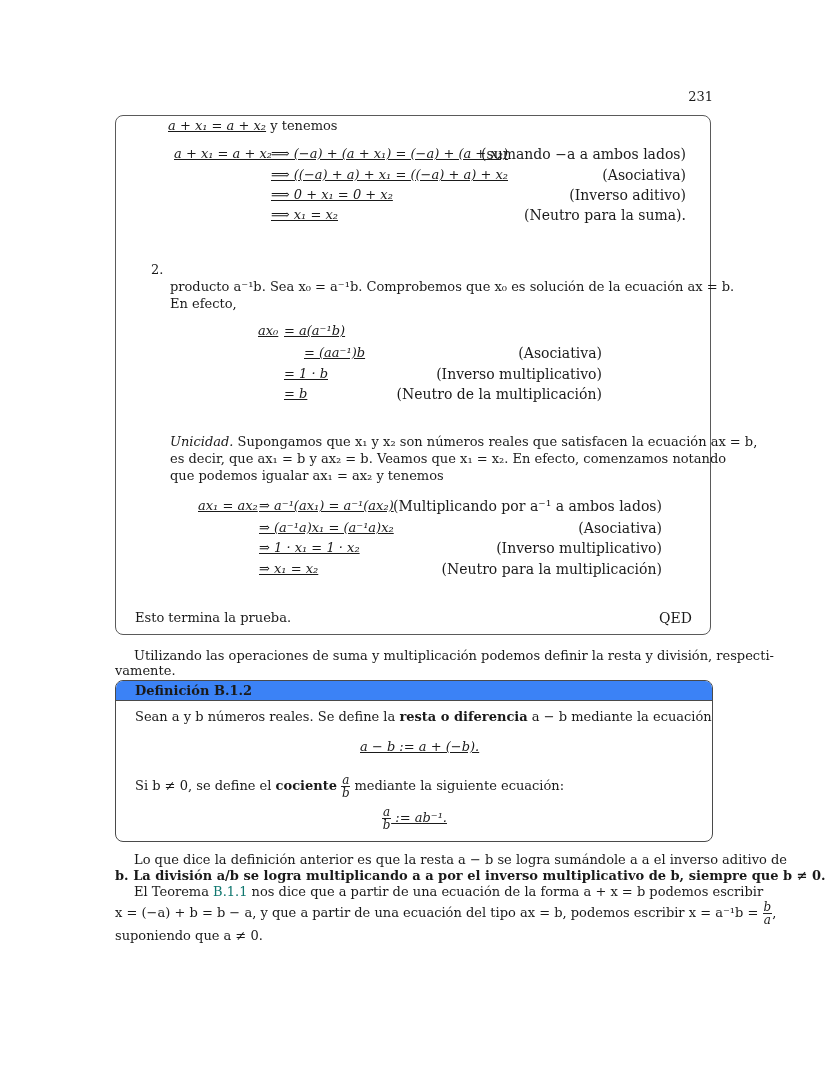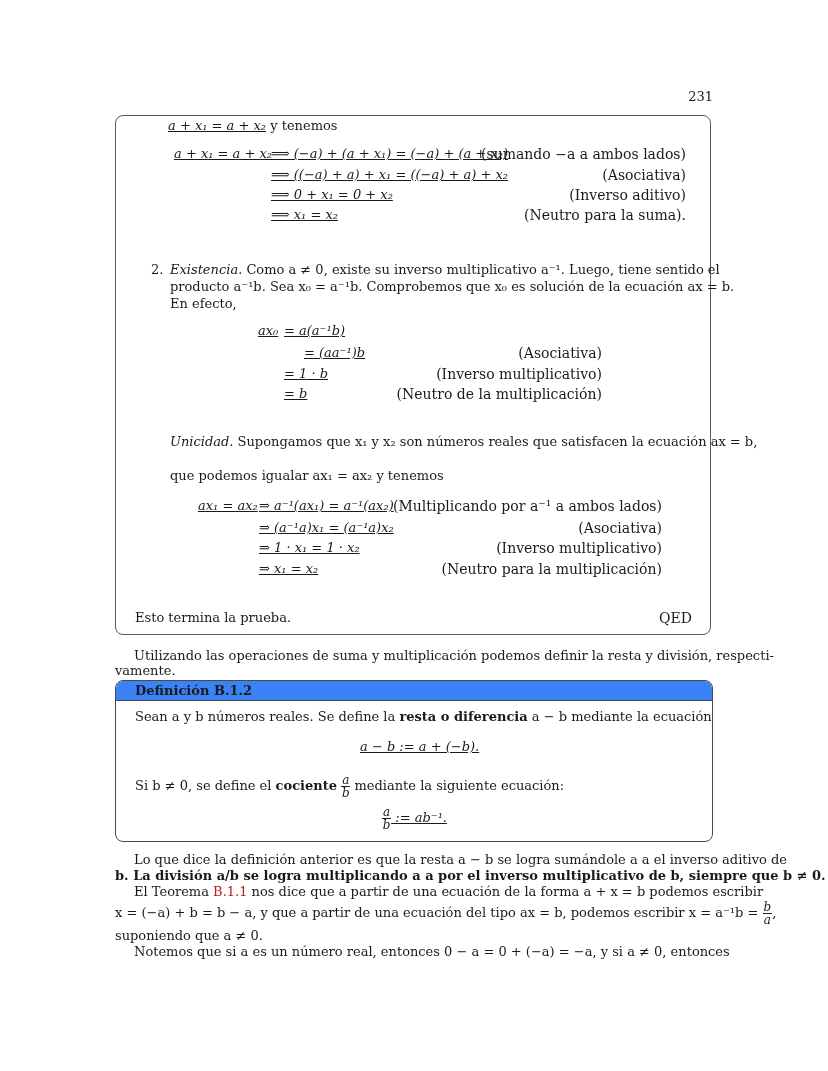--- a/index.html
+++ b/index.html
@@ -25,21 +25,21 @@
     border: 1.3px solid #4a4a4a; border-radius: 8px; box-sizing: border-box; overflow: hidden;
   }
   .defhead {
     position: absolute; left: 0; top: 0; right: 0; height: 19px;
     background: #3b82f6; border-bottom: 1.3px solid #4a4a4a;
     font-weight: bold; font-size: 13px; line-height: 19px; padding-left: 19px;
   }
   .frac { display: inline-block; vertical-align: middle; text-align: center; font-style: italic; line-height: 12px; font-size: 12px; }
   .frac span { display: block; }
   .frac .num { border-bottom: 1px solid #222; padding: 0 1px; }
-  .link { color: #b91c1c; }
+  .link { color: #0f766e; }
   b { font-weight: bold; }
 </style>
 </head>
 <body>
 
 <div class="page">
 
   <div class="pagenum">231</div>
 
   <div class="proofbox">
@@ -54,41 +54,39 @@
     <div class="line m" style="left:155px; top:51px;">⟹ ((−a) + a) + x₁ = ((−a) + a) + x₂</div>
     <div class="right" style="right:24px; top:51px;">(Asociativa)</div>
 
     <div class="line m" style="left:155px; top:71px;">⟹ 0 + x₁ = 0 + x₂</div>
     <div class="right" style="right:24px; top:71px;">(Inverso aditivo)</div>
 
     <div class="line m" style="left:155px; top:91px;">⟹ x₁ = x₂</div>
     <div class="right" style="right:24px; top:91px;">(Neutro para la suma).</div>
 
     <div class="line" style="left:35px; top:146px;">2.</div>
-    <div class="line" style="left:54px; top:146px;">
-      <i>Existencia.</i><span> Como a ≠ 0, existe su inverso multiplicativo a⁻¹. Luego, tiene sentido el</span>
-    </div>
     <div class="line" style="left:54px; top:163px;">producto a⁻¹b. Sea x₀ = a⁻¹b. Comprobemos que x₀ es solución de la ecuación ax = b.</div>
     <div class="line" style="left:54px; top:180px;">En efecto,</div>
 
     <div class="line m" style="left:142px; top:207px;">ax₀</div>
     <div class="line m" style="left:168px; top:207px;">= a(a⁻¹b)</div>
 
     <div class="line m" style="left:168px; top:229px;margin-left:20px;">= (aa⁻¹)b</div>
     <div class="right" style="right:108px; top:229px;">(Asociativa)</div>
 
     <div class="line m" style="left:168px; top:250px;">= 1 · b</div>
     <div class="right" style="right:108px; top:250px;">(Inverso multiplicativo)</div>
 
     <div class="line m" style="left:168px; top:270px;">= b</div>
     <div class="right" style="right:108px; top:270px;">(Neutro de la multiplicación)</div>
 
     <div class="line" style="left:54px; top:318px;">
       <i>Unicidad.</i><span> Supongamos que x₁ y x₂ son números reales que satisfacen la ecuación ax = b,</span>
     </div>
+    <div class="line" style="left:54px; top:335px;">es decir, que ax₁ = b y ax₂ = b. Veamos que x₁ = x₂. En efecto, comenzamos notando</div>
     <div class="line" style="left:54px; top:352px;">que podemos igualar ax₁ = ax₂ y tenemos</div>
 
     <div class="line m" style="left:82px; top:382px;">ax₁ = ax₂</div>
     <div class="line m" style="left:143px; top:382px;">⇒ a⁻¹(ax₁) = a⁻¹(ax₂)</div>
     <div class="right" style="right:48px; top:382px;">(Multiplicando por a⁻¹ a ambos lados)</div>
 
     <div class="line m" style="left:143px; top:404px;">⇒ (a⁻¹a)x₁ = (a⁻¹a)x₂</div>
     <div class="right" style="right:48px; top:404px;">(Asociativa)</div>
 
     <div class="line m" style="left:143px; top:424px;">⇒ 1 · x₁ = 1 · x₂</div>
@@ -127,15 +125,14 @@
   <div class="line" style="left:115px; top:868px;font-weight:bold;">b. La división a/b se logra multiplicando a a por el inverso multiplicativo de b, siempre que b ≠ 0.</div>
 
   <div class="line" style="left:134px; top:884px;">
     <span>El Teorema </span><span class="link">B.1.1</span><span> nos dice que a partir de una ecuación de la forma a + x = b podemos escribir</span>
   </div>
   <div class="line" style="left:115px; top:898px; line-height:30px;">
     <span>x = (−a) + b = b − a, y que a partir de una ecuación del tipo ax = b, podemos escribir x = a⁻¹b = </span><span class="frac"><span class="num">b</span><span>a</span></span>,
   </div>
   <div class="line" style="left:115px; top:928px;">suponiendo que a ≠ 0.</div>
 
-  <div class="line" style="left:134px; top:944px;">Notemos que si a es un número real, entonces 0 − a = 0 + (−a) = −a, y si a ≠ 0, entonces</div>
 
 </div>
 
 </body></html>

